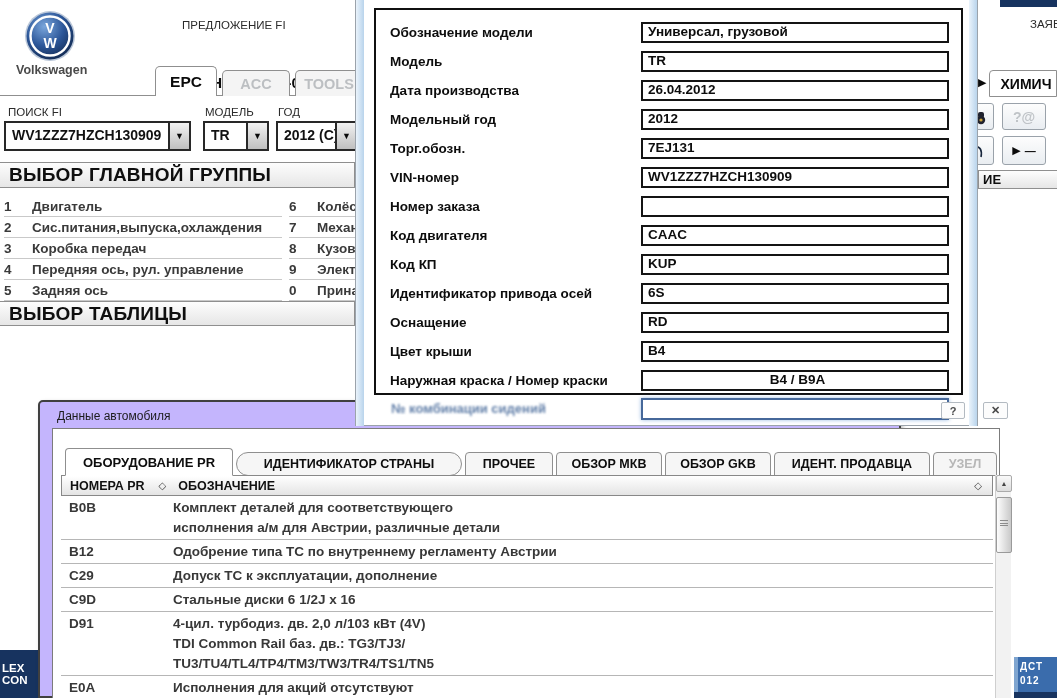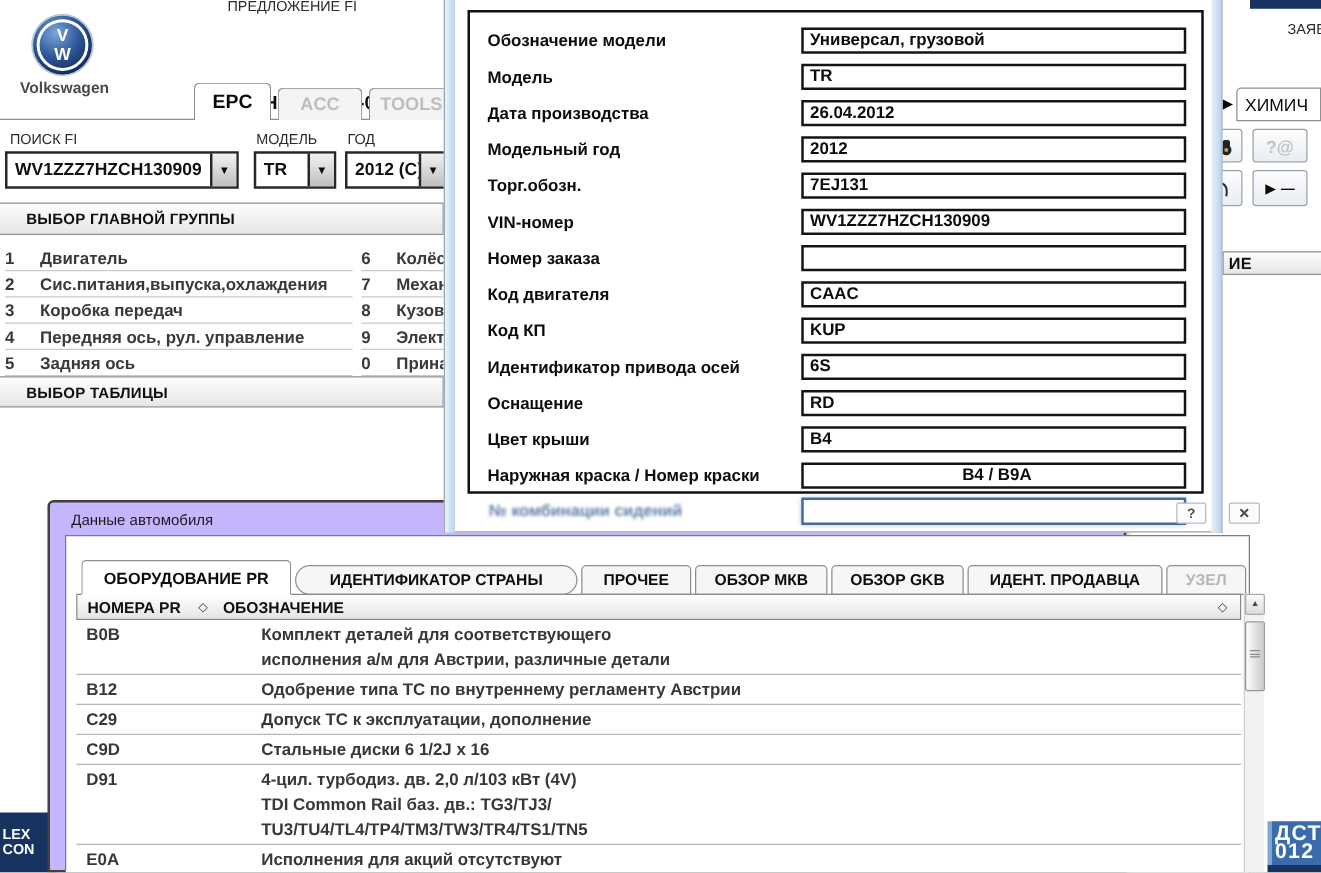--- a/index.html
+++ b/index.html
@@ -4,22 +4,22 @@
 <style>
   * { box-sizing: border-box; margin: 0; padding: 0; }
   body { background:#888; }
   #screen{ position:relative; width:1057px; height:698px; background:#fff; overflow:hidden;
            font-family:"Liberation Sans", sans-serif; }
   .abs{ position:absolute; }
 
   
   .small-lbl{ font-size:11.5px; color:#2b2b2b; white-space:nowrap; }
   .hdrbar{ background:linear-gradient(#fdfdfd,#e6e6e6); border:1px solid #8f8f8f;
-           font-weight:bold; font-size:12px; color:#0f0f0f; display:flex; align-items:center;
-           padding-left:21px; letter-spacing:.2px; white-space:nowrap; overflow:hidden; }
+           font-weight:bold; font-size:19px; color:#0f0f0f; display:flex; align-items:center;
+           padding-left:9px; letter-spacing:.2px; white-space:nowrap; overflow:hidden; }
   .combo{ border:2px solid #282828; background:#fff; display:flex; align-items:stretch;
           font-weight:bold; font-size:14px; color:#111; }
   .combo .val{ flex:1; padding:4px 0 0 6px; white-space:nowrap; overflow:hidden; }
   .combo .dd{ width:21px; flex:none; background:linear-gradient(#f2f2f2,#bfbfbf);
               border-left:2px solid #282828; display:flex; align-items:center; justify-content:center;
               font-size:9px; color:#0a0a0a; }
   .grow{ position:absolute; height:21px; border-bottom:1px solid #c9c9c9; font-weight:bold;
          font-size:13.5px; color:#3a3a3a; display:flex; align-items:center; white-space:nowrap; overflow:hidden; }
   .grow .n{ width:28px; flex:none; }
   .mtab{ position:absolute; border:1px solid #8f8f8f; border-bottom:none; border-radius:5px 5px 0 0;
@@ -56,21 +56,21 @@
   .ctab.off{ top:23px; height:24px; background:#f6f6f6; }
   .ctab.dis{ color:#b7b7b7; }
   .thead{ position:absolute; left:8px; top:46px; width:932px; height:21px;
           background:linear-gradient(#ffffff,#e4e4e4); border:1px solid #888;
           display:flex; align-items:center; font-weight:bold; font-size:12.5px; color:#111; }
   .diam{ font-size:10px; color:#444; font-weight:normal; }
   .trows{ position:absolute; left:8px; top:67px; width:932px; height:205px; overflow:hidden; }
   .tgroup{ border-top:1px solid #b6b6b6; padding:2px 0 1px; }
   .tgroup.first{ border-top:none; }
   .tline{ display:flex; height:20px; line-height:20px; font-weight:bold; font-size:13.5px;
-          color:#383838; white-space:nowrap; overflow:hidden;gap:36px; }
+          color:#383838; white-space:nowrap; overflow:hidden; }
   .tline .c{ width:112px; flex:none; padding-left:8px; }
   
   .sbar{ position:absolute; left:942px; top:46px; width:16px; height:226px; background:#f2f2f2; border-left:1px solid #cfcfcf; }
   .sbtn{ position:absolute; left:0; width:16px; height:17px; background:linear-gradient(#fafafa,#dcdcdc);
          border:1px solid #aaa; border-radius:2px; display:flex; align-items:center; justify-content:center;
          font-size:7px; color:#444; }
   .sthumb{ position:absolute; left:0; top:22px; width:16px; height:56px; border:1px solid #9a9a9a; border-radius:2px;
            background:linear-gradient(90deg,#fdfdfd,#c9c9c9); }
   .sthumb i{ display:block; height:1px; background:#8c8c8c; margin:1.5px 3px 0; }
   .sthumb .grip{ margin-top:22px; }
@@ -100,21 +100,21 @@
       </defs>
       <circle cx="26" cy="26" r="25" fill="#b9c6d8"></circle>
       <circle cx="26" cy="26" r="23.5" fill="url(#vwg)"></circle>
       <circle cx="26" cy="26" r="19.5" fill="none" stroke="#ffffff" stroke-width="2.4"></circle>
       <text x="26" y="23" text-anchor="middle" font-family="Liberation Sans, sans-serif" font-size="14" font-weight="bold" fill="#fff">V</text>
       <text x="26" y="38" text-anchor="middle" font-family="Liberation Sans, sans-serif" font-size="14" font-weight="bold" fill="#fff">W</text>
     </svg>
   </div>
   <div class="abs" style="left:16px;top:63px;width:90px;font-size:12.5px;font-weight:bold;color:#4a4a4a;">Volkswagen</div>
 
-  <div class="abs small-lbl" style="left:160px;top:0;padding-left:22px;">ПРЕДЛОЖЕНИЕ FI</div>
+  <div class="abs small-lbl" style="left:160px;top:19px;padding-left:22px;">ПРЕДЛОЖЕНИЕ FI</div>
   <div class="abs" style="left:160px;top:26px;width:195px;font-size:15px;font-weight:bold;color:#0a0a0a;white-space:nowrap;overflow:hidden;margin-top:48px;">АКТИВНЫЙ  7H-C-000 001</div>
 
   <div class="abs" style="left:0;top:95px;width:356px;height:1px;background:#8f8f8f;"></div>
   <div class="mtab on" style="left:155px;top:66px;width:62px;height:30px;">
       <span>EPC</span>
     </div>
   <div class="mtab off" style="left:222px;top:70px;width:68px;height:26px;">
       <span>ACC</span>
     </div>
   <div class="mtab off" style="left:295px;top:70px;width:68px;height:26px;">
@@ -178,21 +178,21 @@
     </div>
   <div class="grow" style="left:289px;top:280px;width:66px;">
       <span class="n">0</span>
       <span>Прина</span>
     </div>
 
   <div class="abs hdrbar" style="left:-1px;top:301px;width:356px;height:25px;">ВЫБОР ТАБЛИЦЫ</div>
 
   <div class="abs small-lbl" style="left:1030px;top:18px;width:27px;overflow:hidden;">ЗАЯВ</div>
   <div class="abs" style="left:978px;top:76px;font-size:11px;color:#0a0a0a;">▶</div>
-  <div class="abs" style="left:989px;top:70px;width:68px;height:27px;border:1px solid #8f8f8f;border-radius:4px 0 0 0;background:#fff;display:flex;align-items:center;padding-left:6px;font-weight:normal;font-size:14px;color:#0a0a0a;overflow:hidden;white-space:nowrap;">
+  <div class="abs" style="left:989px;top:70px;width:68px;height:27px;border:1px solid #8f8f8f;border-radius:4px 0 0 0;background:#fff;display:flex;align-items:center;padding-left:6px;font-weight:bold;font-size:14px;color:#0a0a0a;overflow:hidden;white-space:nowrap;justify-content:center;">
       <span>ХИМИЧ</span>
     </div>
 
   <div class="icobtn" style="left:958px;top:103px;width:36px;height:27px;">
     <svg width="22" height="16" viewBox="0 0 22 16">
       <circle cx="6" cy="11" r="4.2" fill="#20222e"></circle>
         <circle cx="16" cy="11" r="4.2" fill="#20222e"></circle>
       <rect x="3" y="3" width="6" height="6" rx="2" fill="#20222e"></rect>
         <rect x="13" y="3" width="6" height="6" rx="2" fill="#20222e"></rect>
       <circle cx="6" cy="11" r="1.6" fill="#8a4a2a"></circle>
@@ -205,28 +205,28 @@
   <div class="icobtn" style="left:958px;top:136px;width:36px;height:29px;">
     <svg width="22" height="18" viewBox="0 0 22 18">
       <text x="4" y="14" font-family="Liberation Serif, serif" font-style="italic" font-weight="bold" font-size="15" fill="#16253c">i</text>
       <path d="M10 4 q 8 1 6 11" stroke="#16253c" stroke-width="1.6" fill="none"></path>
     </svg>
   </div>
   <div class="icobtn" style="left:1002px;top:136px;width:44px;height:29px;gap:4px;font-size:11px;color:#0a0a0a;">
     <span>▶</span>
       <span style="font-weight:bold;">—</span>
   </div>
-  <div class="abs hdrbar" style="left:978px;top:170px;width:80px;height:19px;font-size:13px;padding-left:4px;margin-top:31px;">ИЕ</div>
+  <div class="abs hdrbar" style="left:978px;top:170px;width:80px;height:19px;font-size:13px;padding-left:4px;">ИЕ</div>
 
   <div class="abs navy" style="left:0;top:650px;width:45px;height:48px;color:#fff;font-weight:bold;font-size:11.5px;line-height:12px;padding:12px 0 0 2px;">
     <div>LEX</div>
     <div>CON</div>
   </div>
 
-  <div class="abs bluebox" style="left:1014px;top:657px;width:43px;height:35px;font-size:17px;line-height:14px;padding:3px 0 0 6px;letter-spacing:1px;">
+  <div class="abs bluebox" style="left:1014px;top:657px;width:43px;height:35px;font-size:10px;line-height:14px;padding:3px 0 0 6px;letter-spacing:1px;">
     <div>ДСТ</div>
     <div>012</div>
   </div>
   <div class="abs navy" style="left:1014px;top:692px;width:43px;height:6px;"></div>
 
   <div id="carwin">
     <div class="cartitle">Данные автомобиля</div>
     <div class="client">
 
       <div class="ctab on" style="left:12px;width:168px;">

